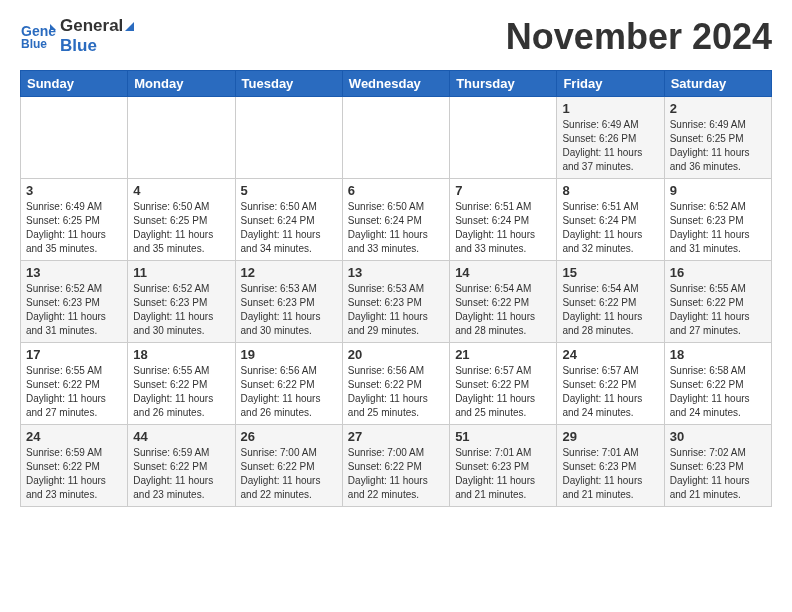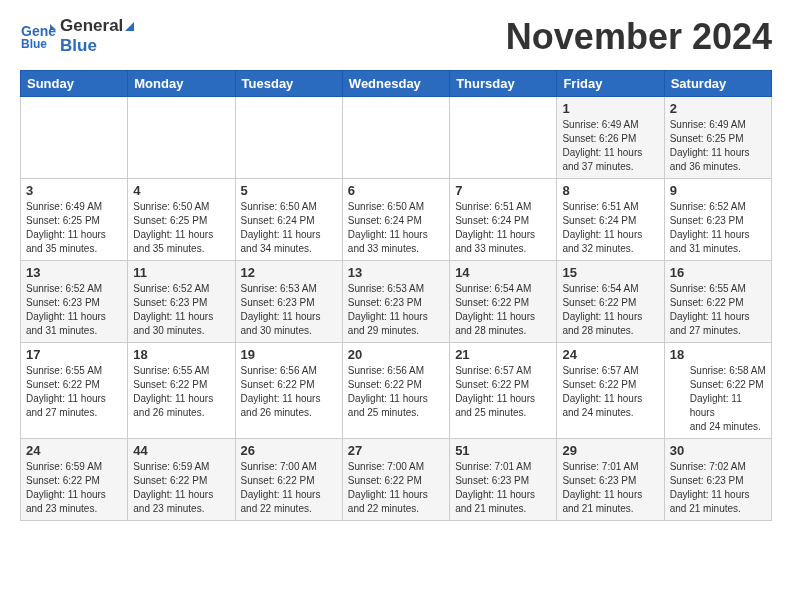--- a/index.html
+++ b/index.html
@@ -217,21 +217,21 @@
           </td>
           <td>
             <span class="day-num">24</span>
             <div class="day-detail" style="white-space: pre-line;">Sunrise: 6:57 AM
 Sunset: 6:22 PM
 Daylight: 11 hours
 and 24 minutes.</div>
           </td>
           <td>
             <span class="day-num">18</span>
-            <div class="day-detail" style="white-space: pre-line; margin-left: 20px;">Sunrise: 6:58 AM
+            <div class="day-detail" style="white-space: pre-line;">Sunrise: 6:58 AM
 Sunset: 6:22 PM
 Daylight: 11 hours
 and 24 minutes.</div>
           </td>
         </tr>
         <tr>
           <td>
             <span class="day-num">24</span>
             <div class="day-detail" style="white-space: pre-line;">Sunrise: 6:59 AM
 Sunset: 6:22 PM

